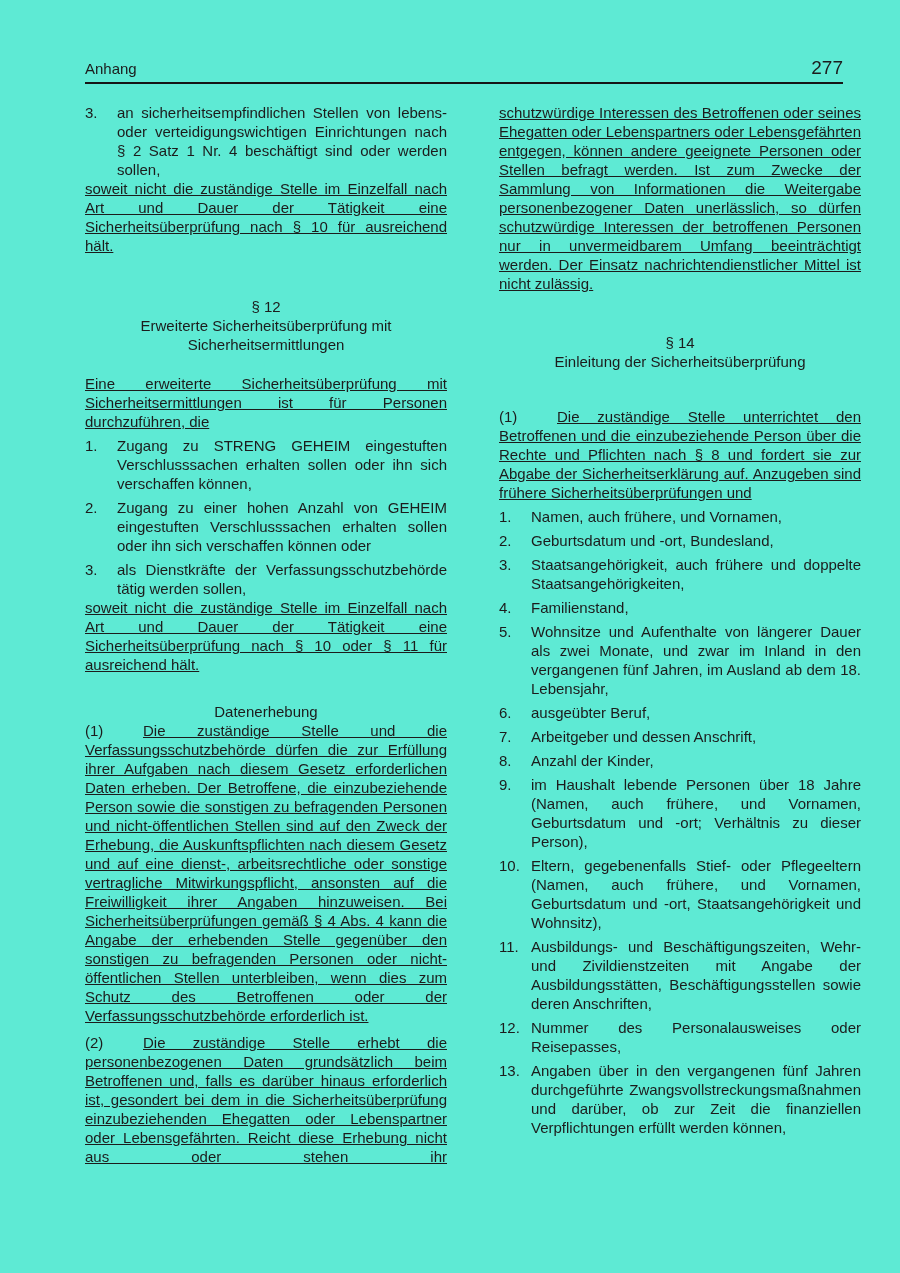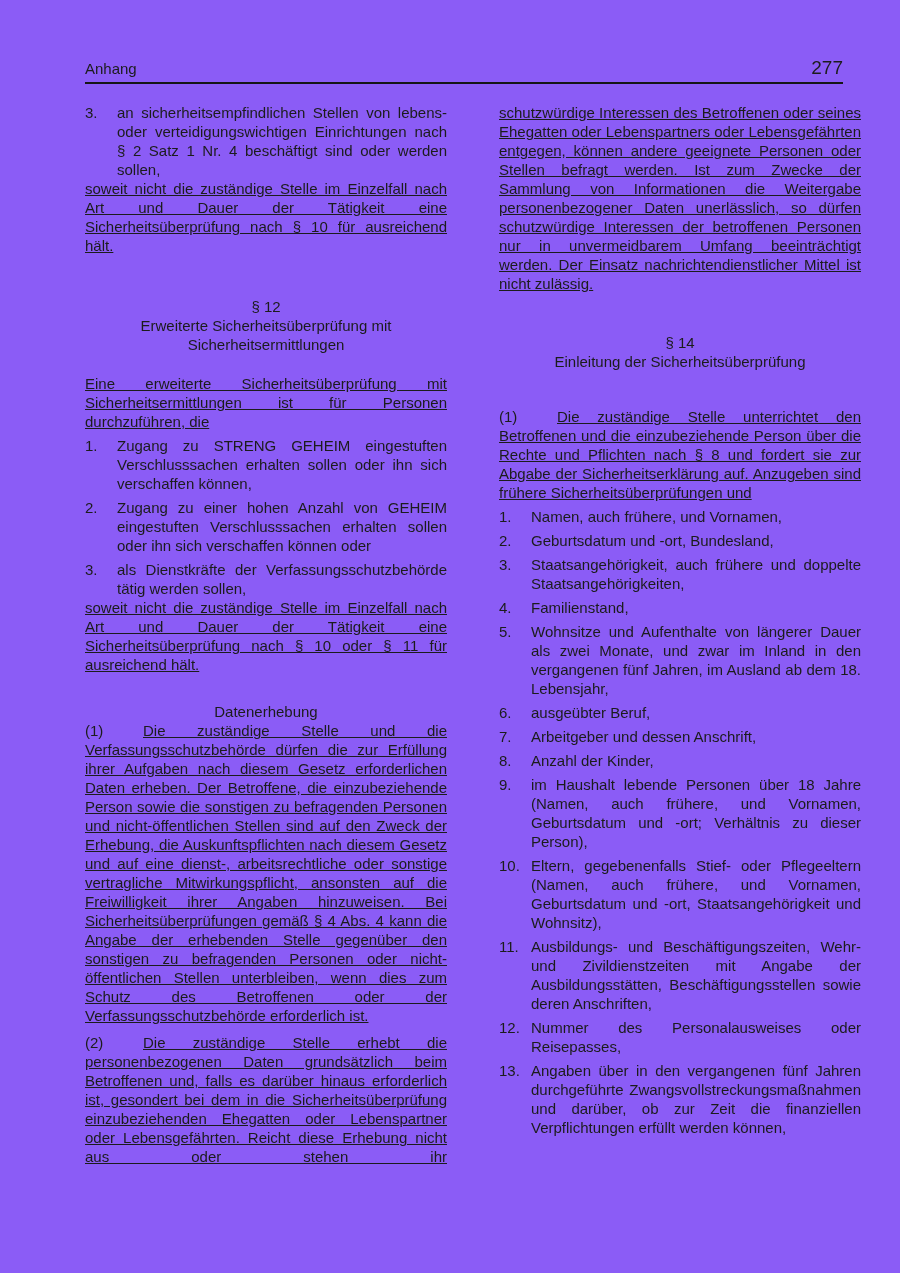--- a/index.html
+++ b/index.html
@@ -5,21 +5,21 @@
   html, body { margin: 0; padding: 0; }
   body {
     background: #e8e8e8;
     font-family: "Liberation Sans", sans-serif;
   }
   .page {
     position: relative;
     width: 900px;
     height: 1273px;
     margin: 0 auto;
-    background: #8b5cf6;
+    background: #5eead4;
     color: #1c1c1c;
     overflow: hidden;
   }
   .page-header {
     position: absolute;
     top: 58px;
     left: 85px;
     right: 57px;
     display: flex;
     justify-content: space-between;

